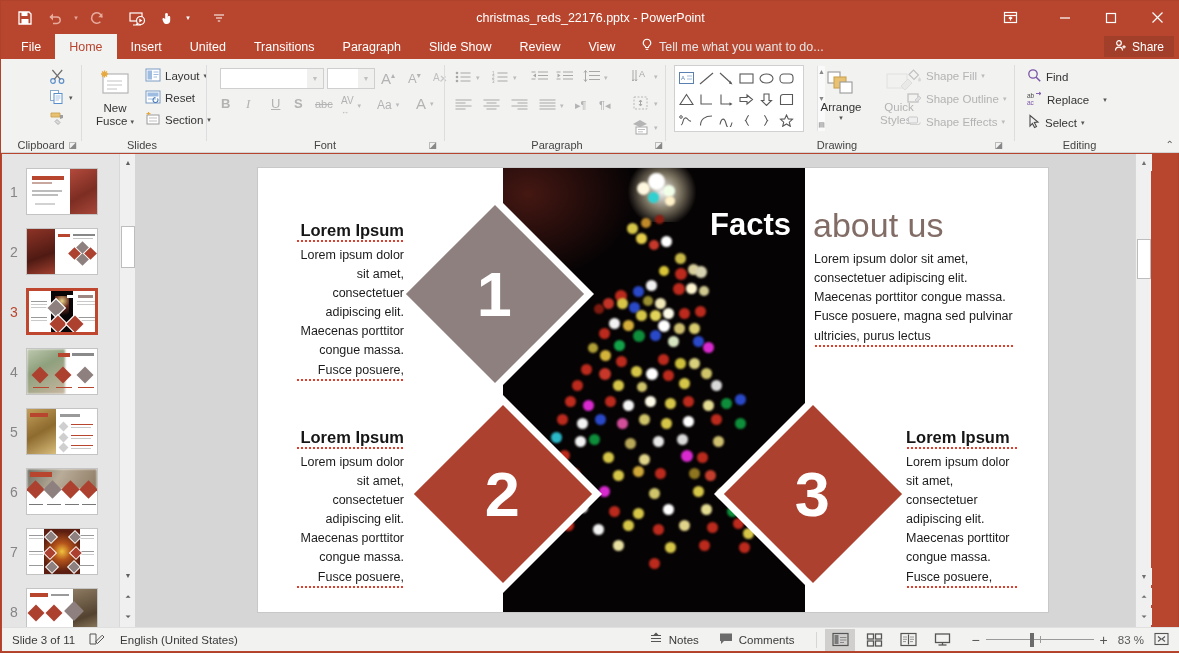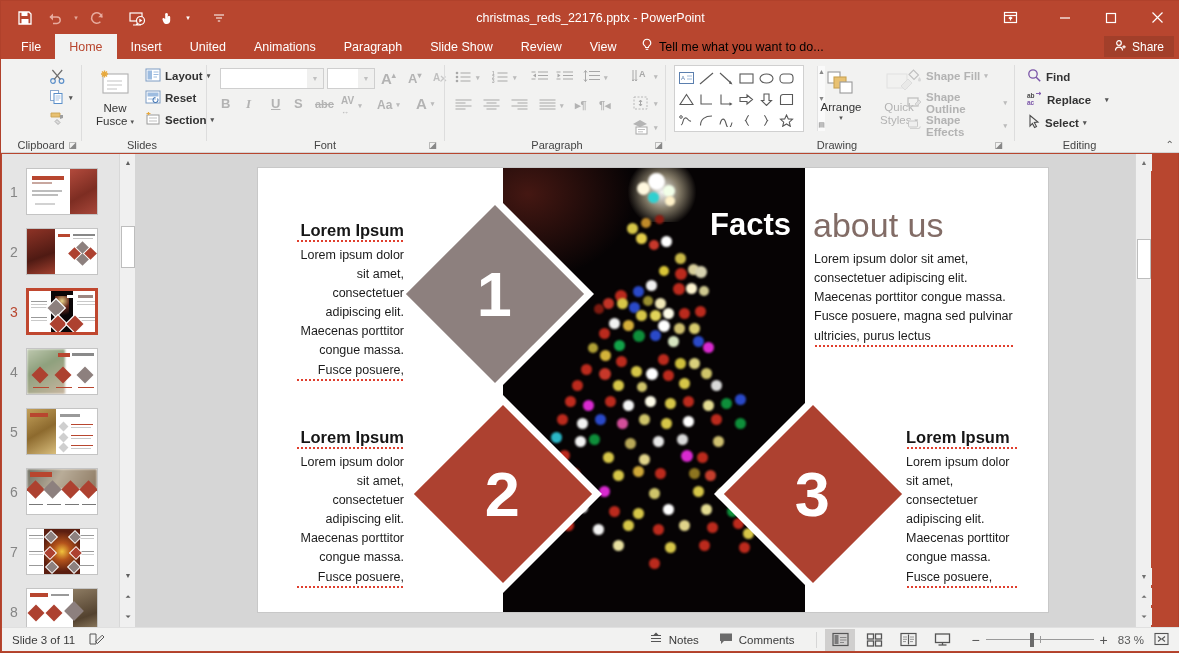--- a/index.html
+++ b/index.html
@@ -49,21 +49,21 @@
   .tabs { position: absolute; left: 6px; top: 0; height: 25px; display: flex; align-items: stretch; }
   .tab {
     padding: 0 14px; height: 25px; display: flex; align-items: center;
     color: #ffffff; font-size: 12.5px; white-space: nowrap;
   }
   .tab.active { background: #f2f2f1; color: #b8462f; }
   .tab.file { }
   .tellme {
     position: absolute; left: 640px; top: 0; height: 25px;
     display: flex; align-items: center; gap: 6px;
-    color: #000000; font-size: 12.5px; white-space: nowrap;
+    color: #e5e5e5; font-size: 12.5px; white-space: nowrap;
   }
   .share-btn {
     position: absolute; right: 6px; top: 2px; height: 21px;
     display: flex; align-items: center; gap: 5px; padding: 0 10px;
     background: #a23f2a; color: #ffffff; font-size: 12px;
   }
 
   
   .ribbon {
     position: absolute; top: 58px; left: 0; width: 1179px; height: 94px;
@@ -75,21 +75,21 @@
     text-align: center; font-size: 11px; color: #444444;
   }
   .rgroup-sep { position: absolute; top: 6px; width: 1px; height: 76px; background: #dddddd; }
   .dlg-launcher {
     position: absolute; bottom: 3px; font-size: 9px; color: #888888;
   }
   .btn-big {
     position: absolute; display: flex; flex-direction: column; align-items: center;
     font-size: 11.5px; color: #333333; text-align: center; line-height: 1.15;
   }
-  .btn-row { position: absolute; display: flex; align-items: center; gap: 4px; font-size: 11.5px; color: #333333; font-weight: bold; }
+  .btn-row { position: absolute; display: flex; align-items: center; gap: 4px; font-size: 11.5px; color: #333333; }
   .btn-row.dis { color: #b3b3b3; }
   .caret { font-size: 7px; color: #555555; }
   .caret.dis { color: #bbbbbb; }
 
   .font-combo {
     position: absolute; background: #ffffff; border: 1px solid #cfcfcf;
     height: 21px;
   }
   .font-combo .cbtn {
     position: absolute; right: 0; top: 0; width: 16px; height: 19px;
@@ -270,21 +270,21 @@
       </div>
     </div>
   </div>
 
   <div class="tabbar">
     <div class="tabs">
       <div class="tab file">File</div>
       <div class="tab active">Home</div>
       <div class="tab">Insert</div>
       <div class="tab">United</div>
-      <div class="tab">Animations</div>
+      <div class="tab">Transitions</div>
       <div class="tab">Paragraph</div>
       <div class="tab">Slide Show</div>
       <div class="tab">Review</div>
       <div class="tab">View</div>
     </div>
     <div class="tellme">
       <span>
         <svg width="12" height="14" viewBox="0 0 12 14">
             <path d="M6 1.2a3.7 3.7 0 0 0-2.2 6.7c.5.4.8 1 .8 1.6h2.8c0-.6.3-1.2.8-1.6A3.7 3.7 0 0 0 6 1.2z" fill="none" stroke="#fff" stroke-width="1.1"></path>
             <path d="M4.7 11.3h2.6" stroke="#fff" stroke-width="1.1"></path>
@@ -1053,20 +1053,23 @@
       <span>Slide 3 of 11</span>
     </div>
     <div class="sb-item" style="padding:0 4px;">
       <span>
         <svg width="17" height="14" viewBox="0 0 17 14">
             <path d="M1 2h6v10H1z" fill="none" stroke="#555" stroke-width="1"></path>
             <path d="M8.5 11.5l6.5-6.5-1.8-1.8L6.7 9.7z" fill="none" stroke="#555" stroke-width="1"></path>
           </svg>
       </span>
     </div>
+    <div class="sb-item">
+      <span>English (United States)</span>
+    </div>
 
     <div style="flex:1 1 auto;"></div>
 
     <div class="sb-item">
       <span>
         <svg width="14" height="13" viewBox="0 0 14 13">
             <path d="M2 3.5h10M2 6.5h10M2 9.5h10" stroke="#555" stroke-width="1.1"></path>
             <path d="M7 0.5l2.5 2.5h-5z" fill="#555"></path>
           </svg>
       </span>

